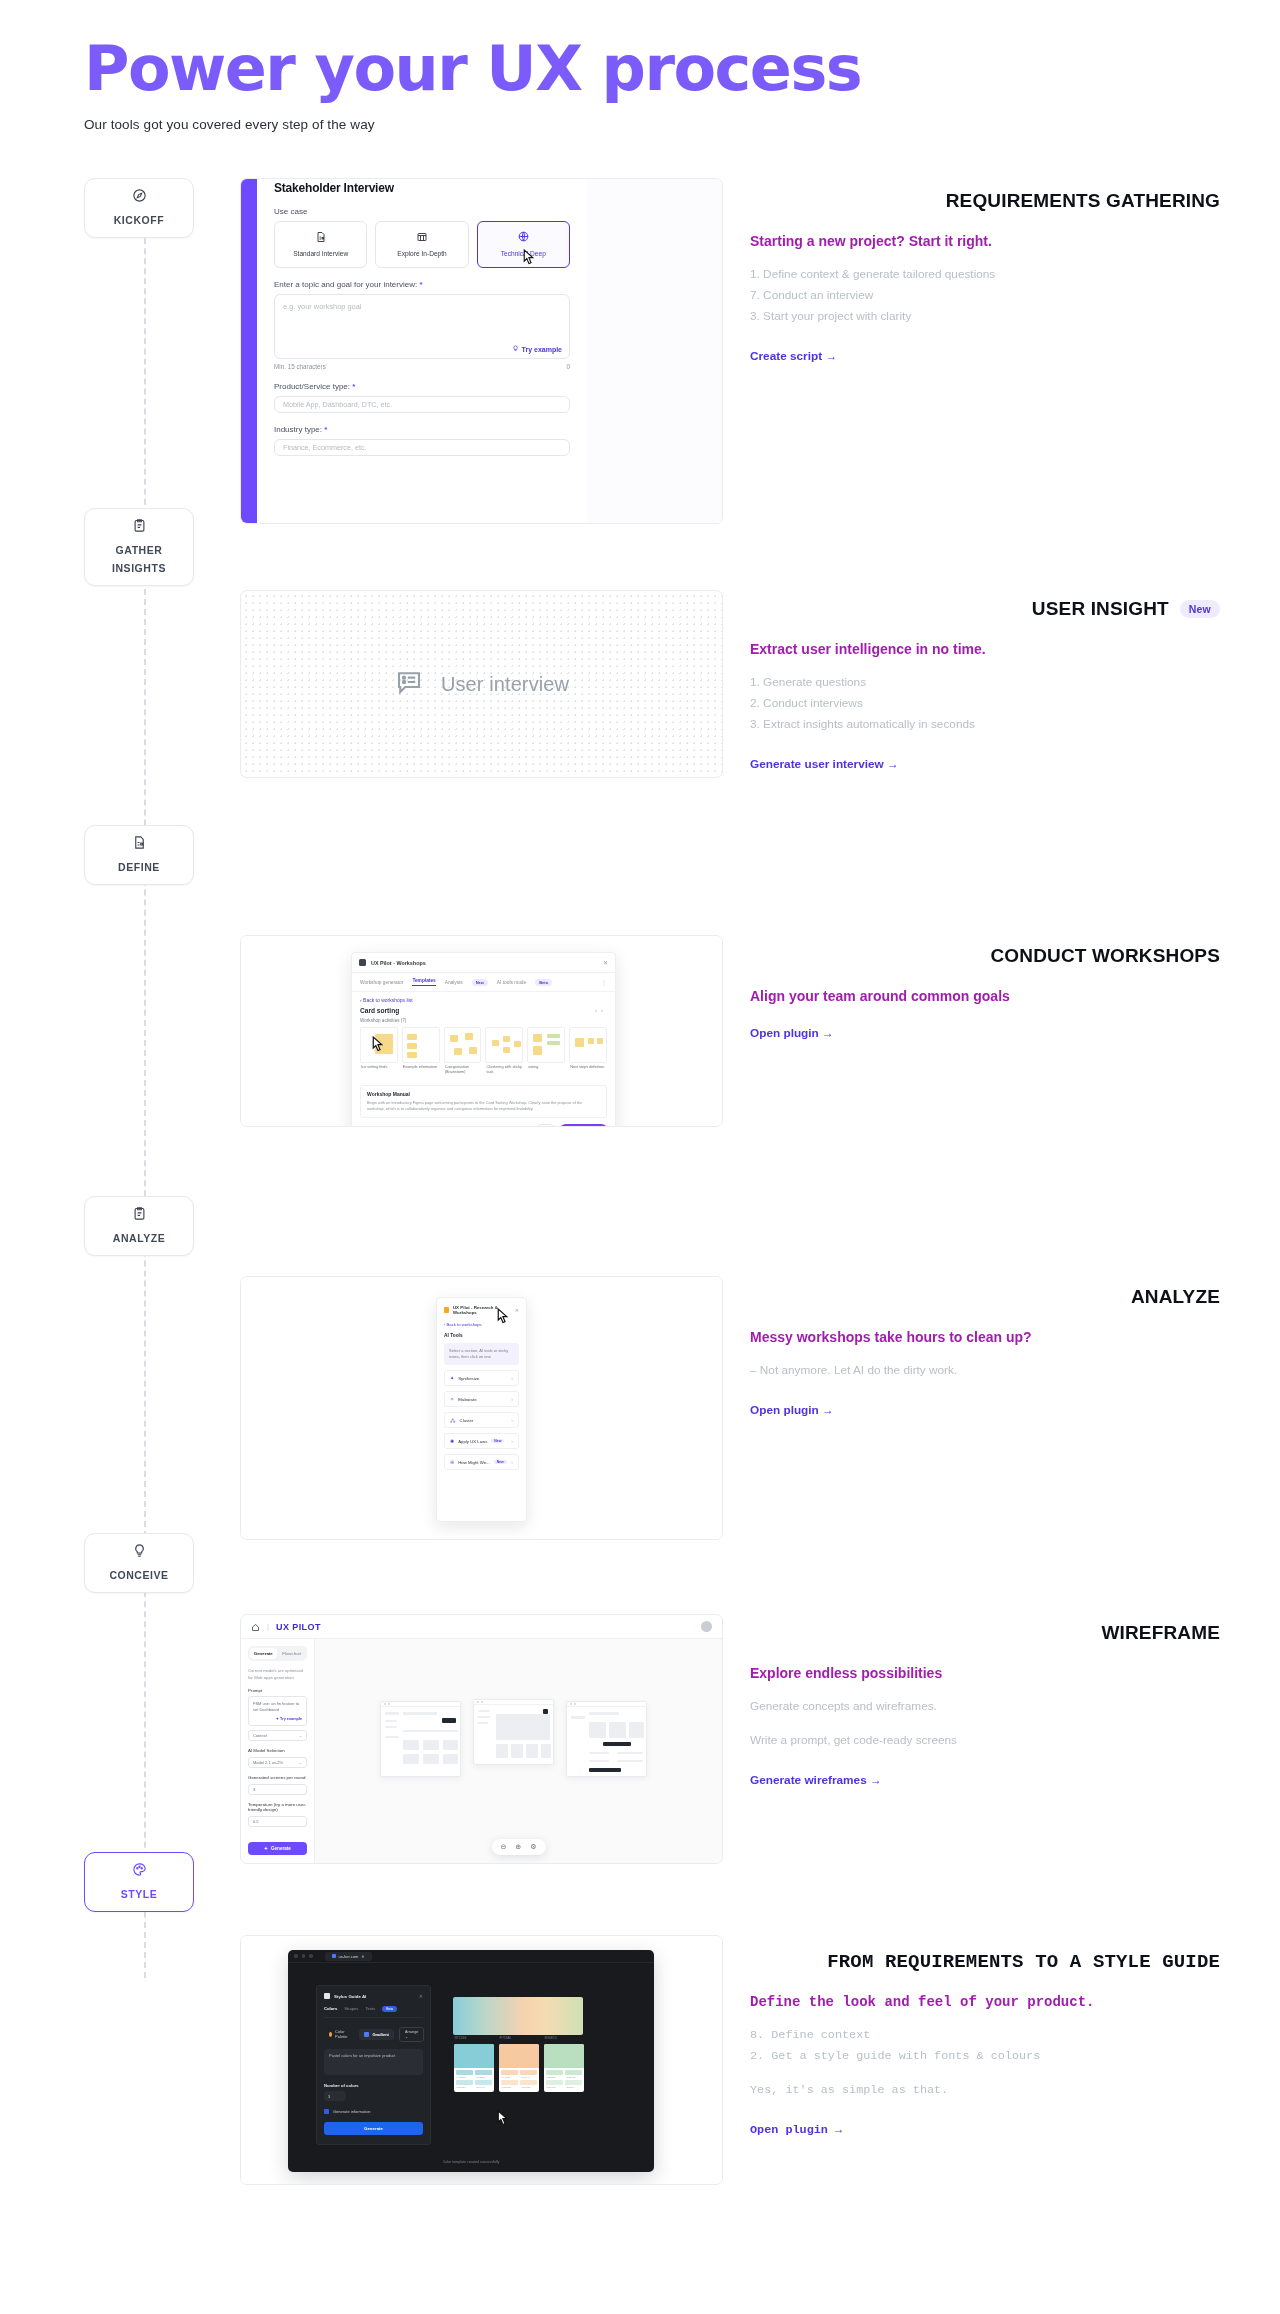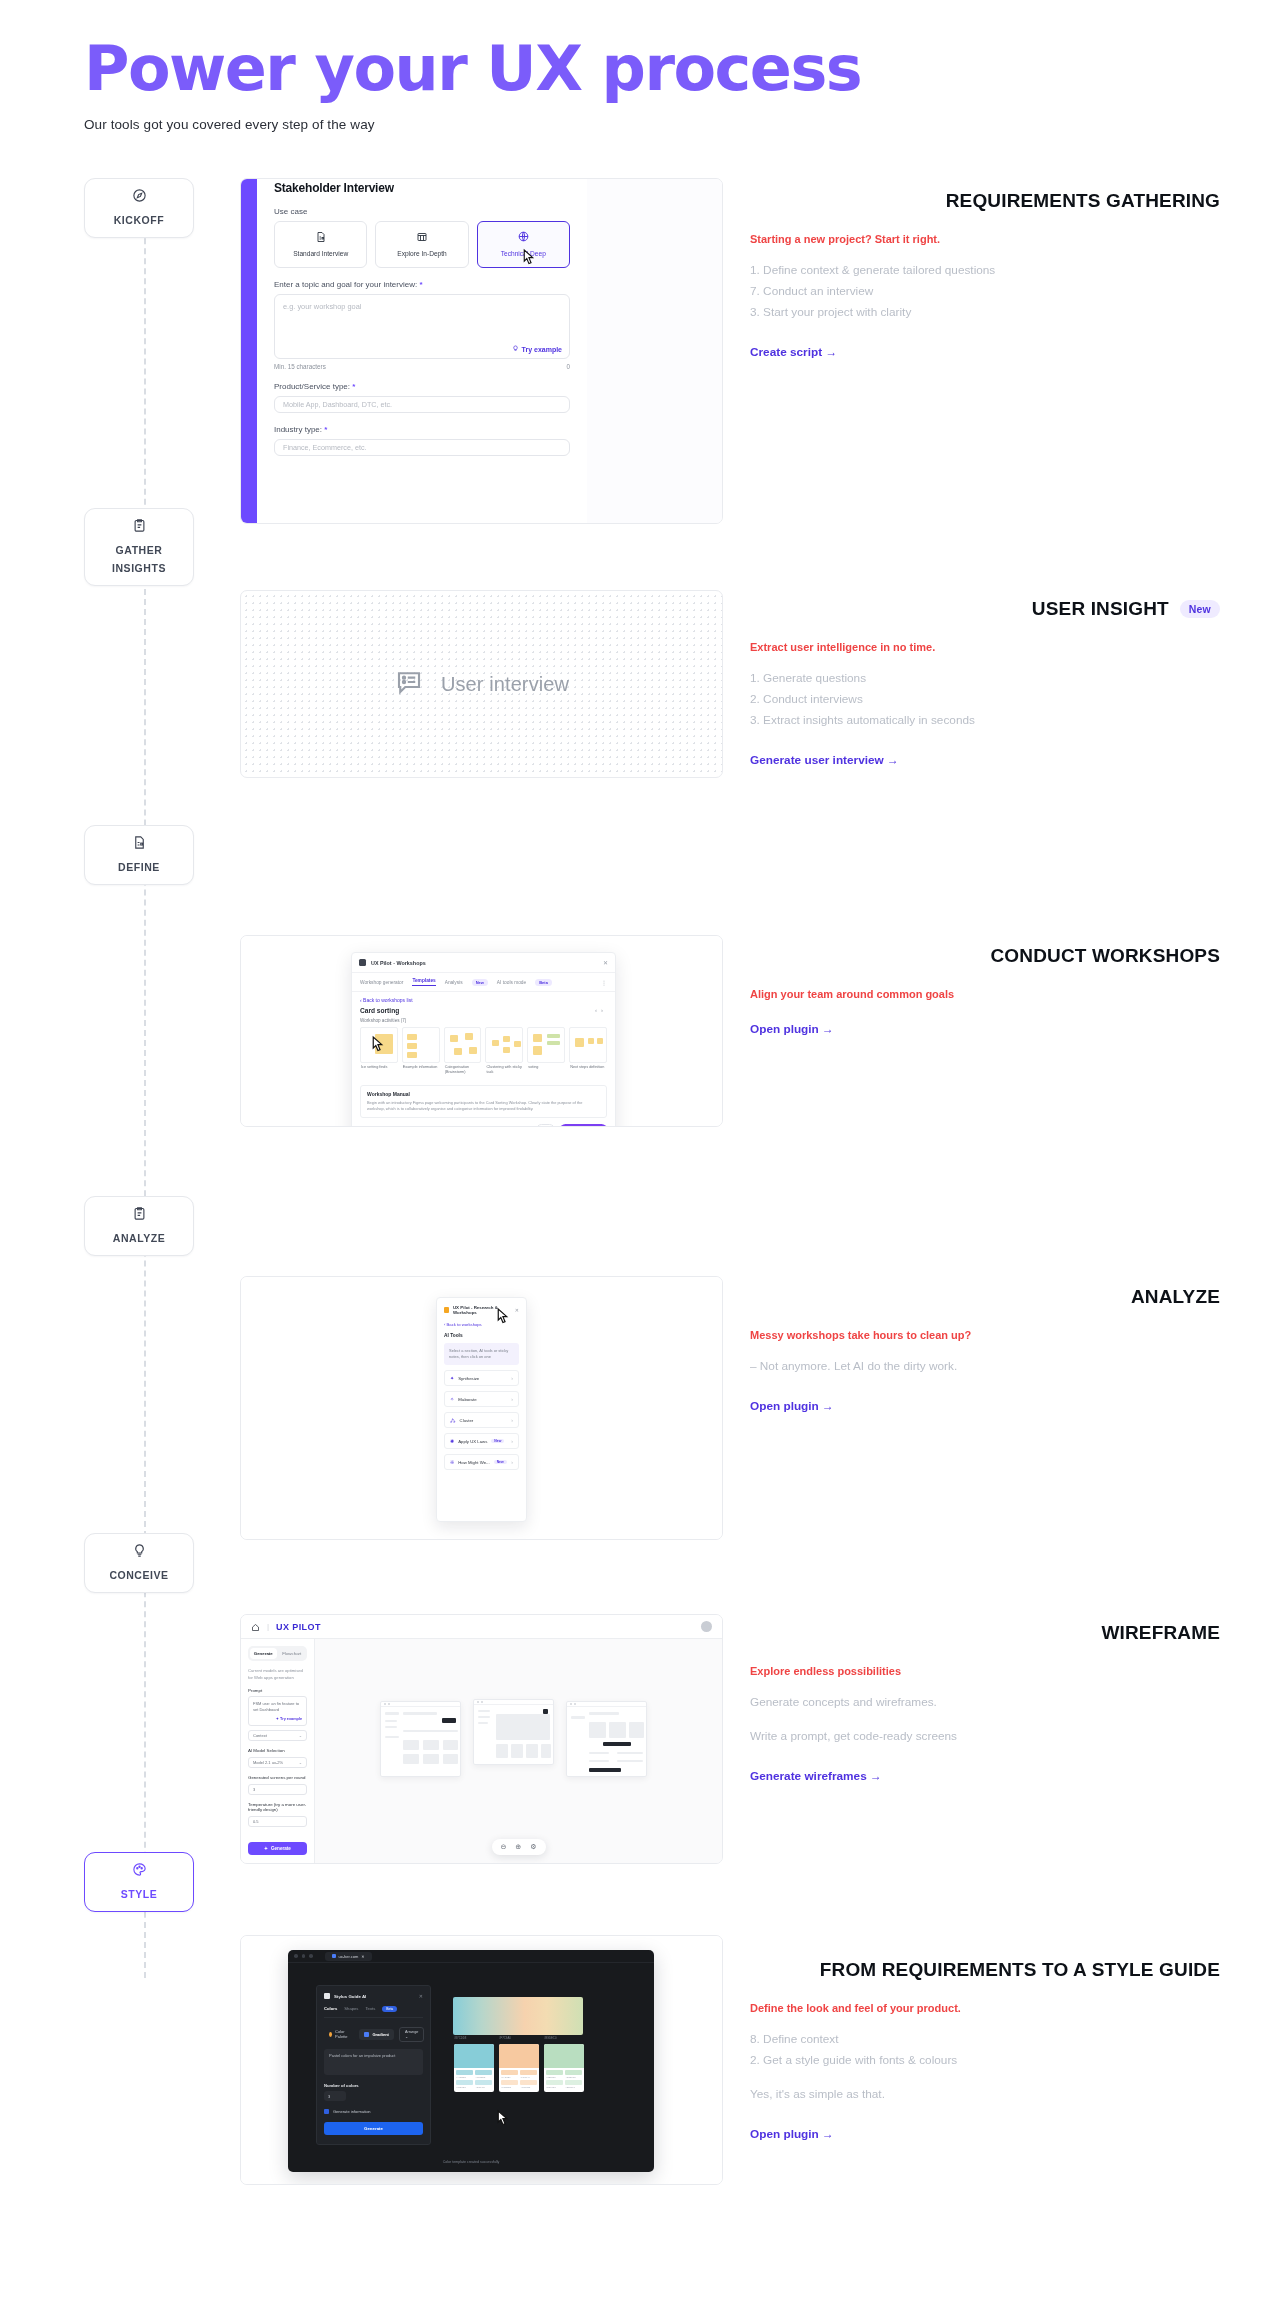--- a/index.html
+++ b/index.html
@@ -51,21 +51,21 @@
   }
   .copy{position:absolute;left:750px;width:470px;}
   .copy h2{
     font-size:19px;font-weight:700;letter-spacing:.15px;color:#0d1117;
     display:flex;align-items:center;gap:11px;justify-content:flex-end;
   }
   .badge{
     font-size:10.5px;font-weight:700;color:#4F32E0;
     background:#EFEBFF;border-radius:9px;padding:3px 9px;letter-spacing:.2px;
   }
-  .copy h3{margin-top:21px;font-size:11px;font-weight:700;color:#ef4444;}
+  .copy h3{margin-top:21px;font-size:14px;font-weight:700;color:#a21caf;}
   .copy ol,.copy .plain{margin-top:15px;list-style:none;}
   .copy li,.copy .plain p{
     font-size:11.8px;color:#b9bec7;line-height:1.78;
   }
   .copy .plain p+p{margin-top:13px;}
   .cta{
     display:inline-block;margin-top:22px;
     font-size:11.8px;font-weight:700;color:#4F32E0;text-decoration:none;
   }
 
@@ -879,21 +879,21 @@
 
         <div class="d-foot">Color template created successfully</div>
 
         <svg class="cursor" style="left:206px;top:159px;" viewBox="0 0 20 24">
           <path d="M5 2 L5 15 L8 12 L10.5 18 L13 17 L10.5 11 L15 11 Z" fill="#fff" stroke="#111" stroke-width="1.4"></path>
         </svg>
       </div>
     </div>
   </div>
 
-  <div class="copy" style="top:24px;">
+  <div class="copy" style="top:16px;font-family:Liberation Mono, monospace;">
     <h2>
         <span>FROM REQUIREMENTS TO A STYLE GUIDE</span>
       </h2>
     <h3>Define the look and feel of your product.</h3>
     <ol>
       <li>8. Define context</li>
       <li>2. Get a style guide with fonts &amp; colours</li>
     </ol>
     <div class="plain" style="margin-top:13px;">
       <p>Yes, it's as simple as that.</p>

